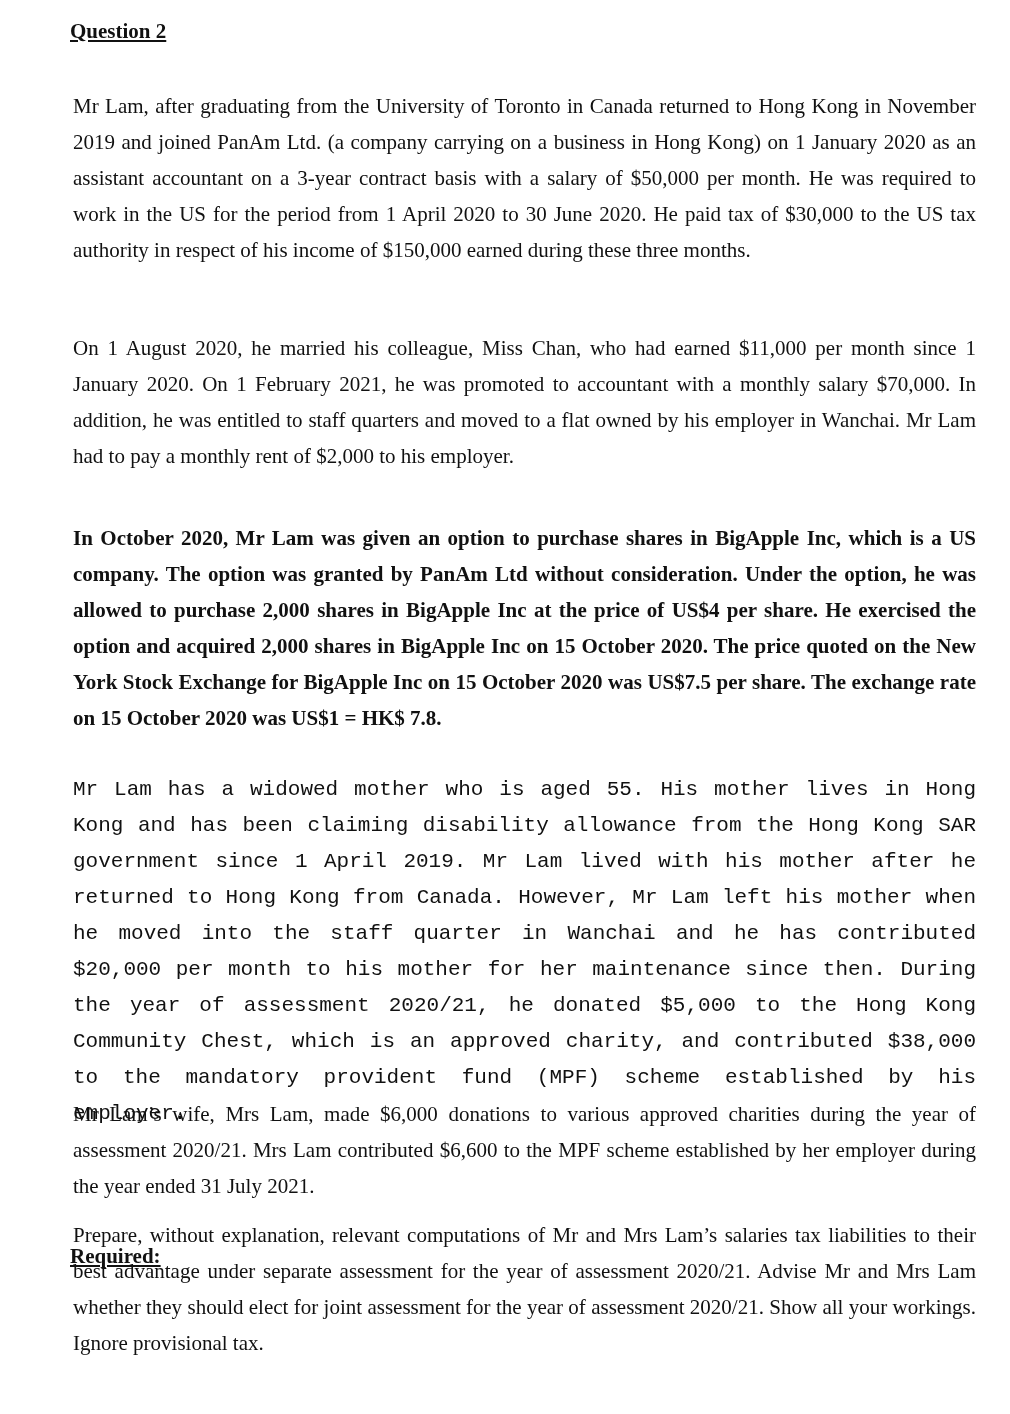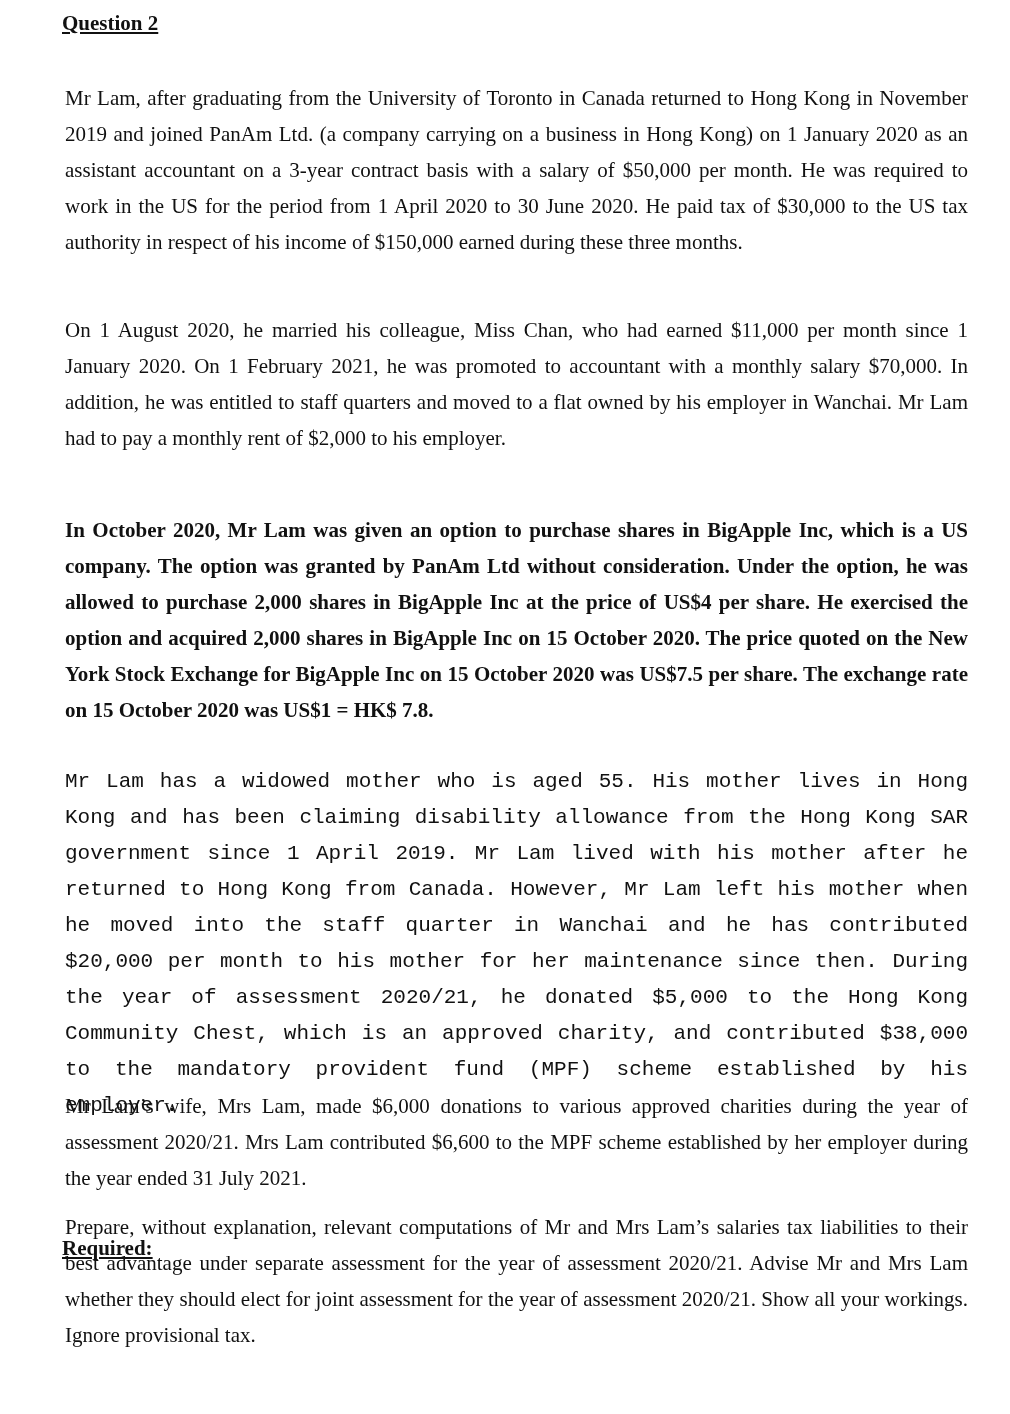--- a/index.html
+++ b/index.html
@@ -19,37 +19,37 @@
     position: absolute;
     left: 62px;
     top: 0;
     width: 903px;
   }
   .heading {
     font-weight: bold;
     text-decoration: underline;
     font-size: 21px;
     line-height: 24px;
-    margin: 0;
+    margin: 8px;
     position: absolute;
     left: 0;
   }
   .q-title { top: 11px; }
   .para {
     position: absolute;
     left: 0;
     width: 903px;
     font-size: 21px;
     line-height: 36px;
     text-align: justify;
     text-align-last: left;
-    margin: 3px;
+    margin: 11px;
   }
   .p1 { top: 77px; }
-  .p2 { top: 309px; }
+  .p2 { top: 319px; }
   .p3 { top: 509px; font-weight: bold; }
   .p4 { top: 761px; font-family: Liberation Mono, monospace; }
   .p5 { top: 1085px; }
   .req-title { top: 1236px; }
   .p6 { top: 1206px; }
 </style>
 </head>
 <body>
 
 <div class="page">

